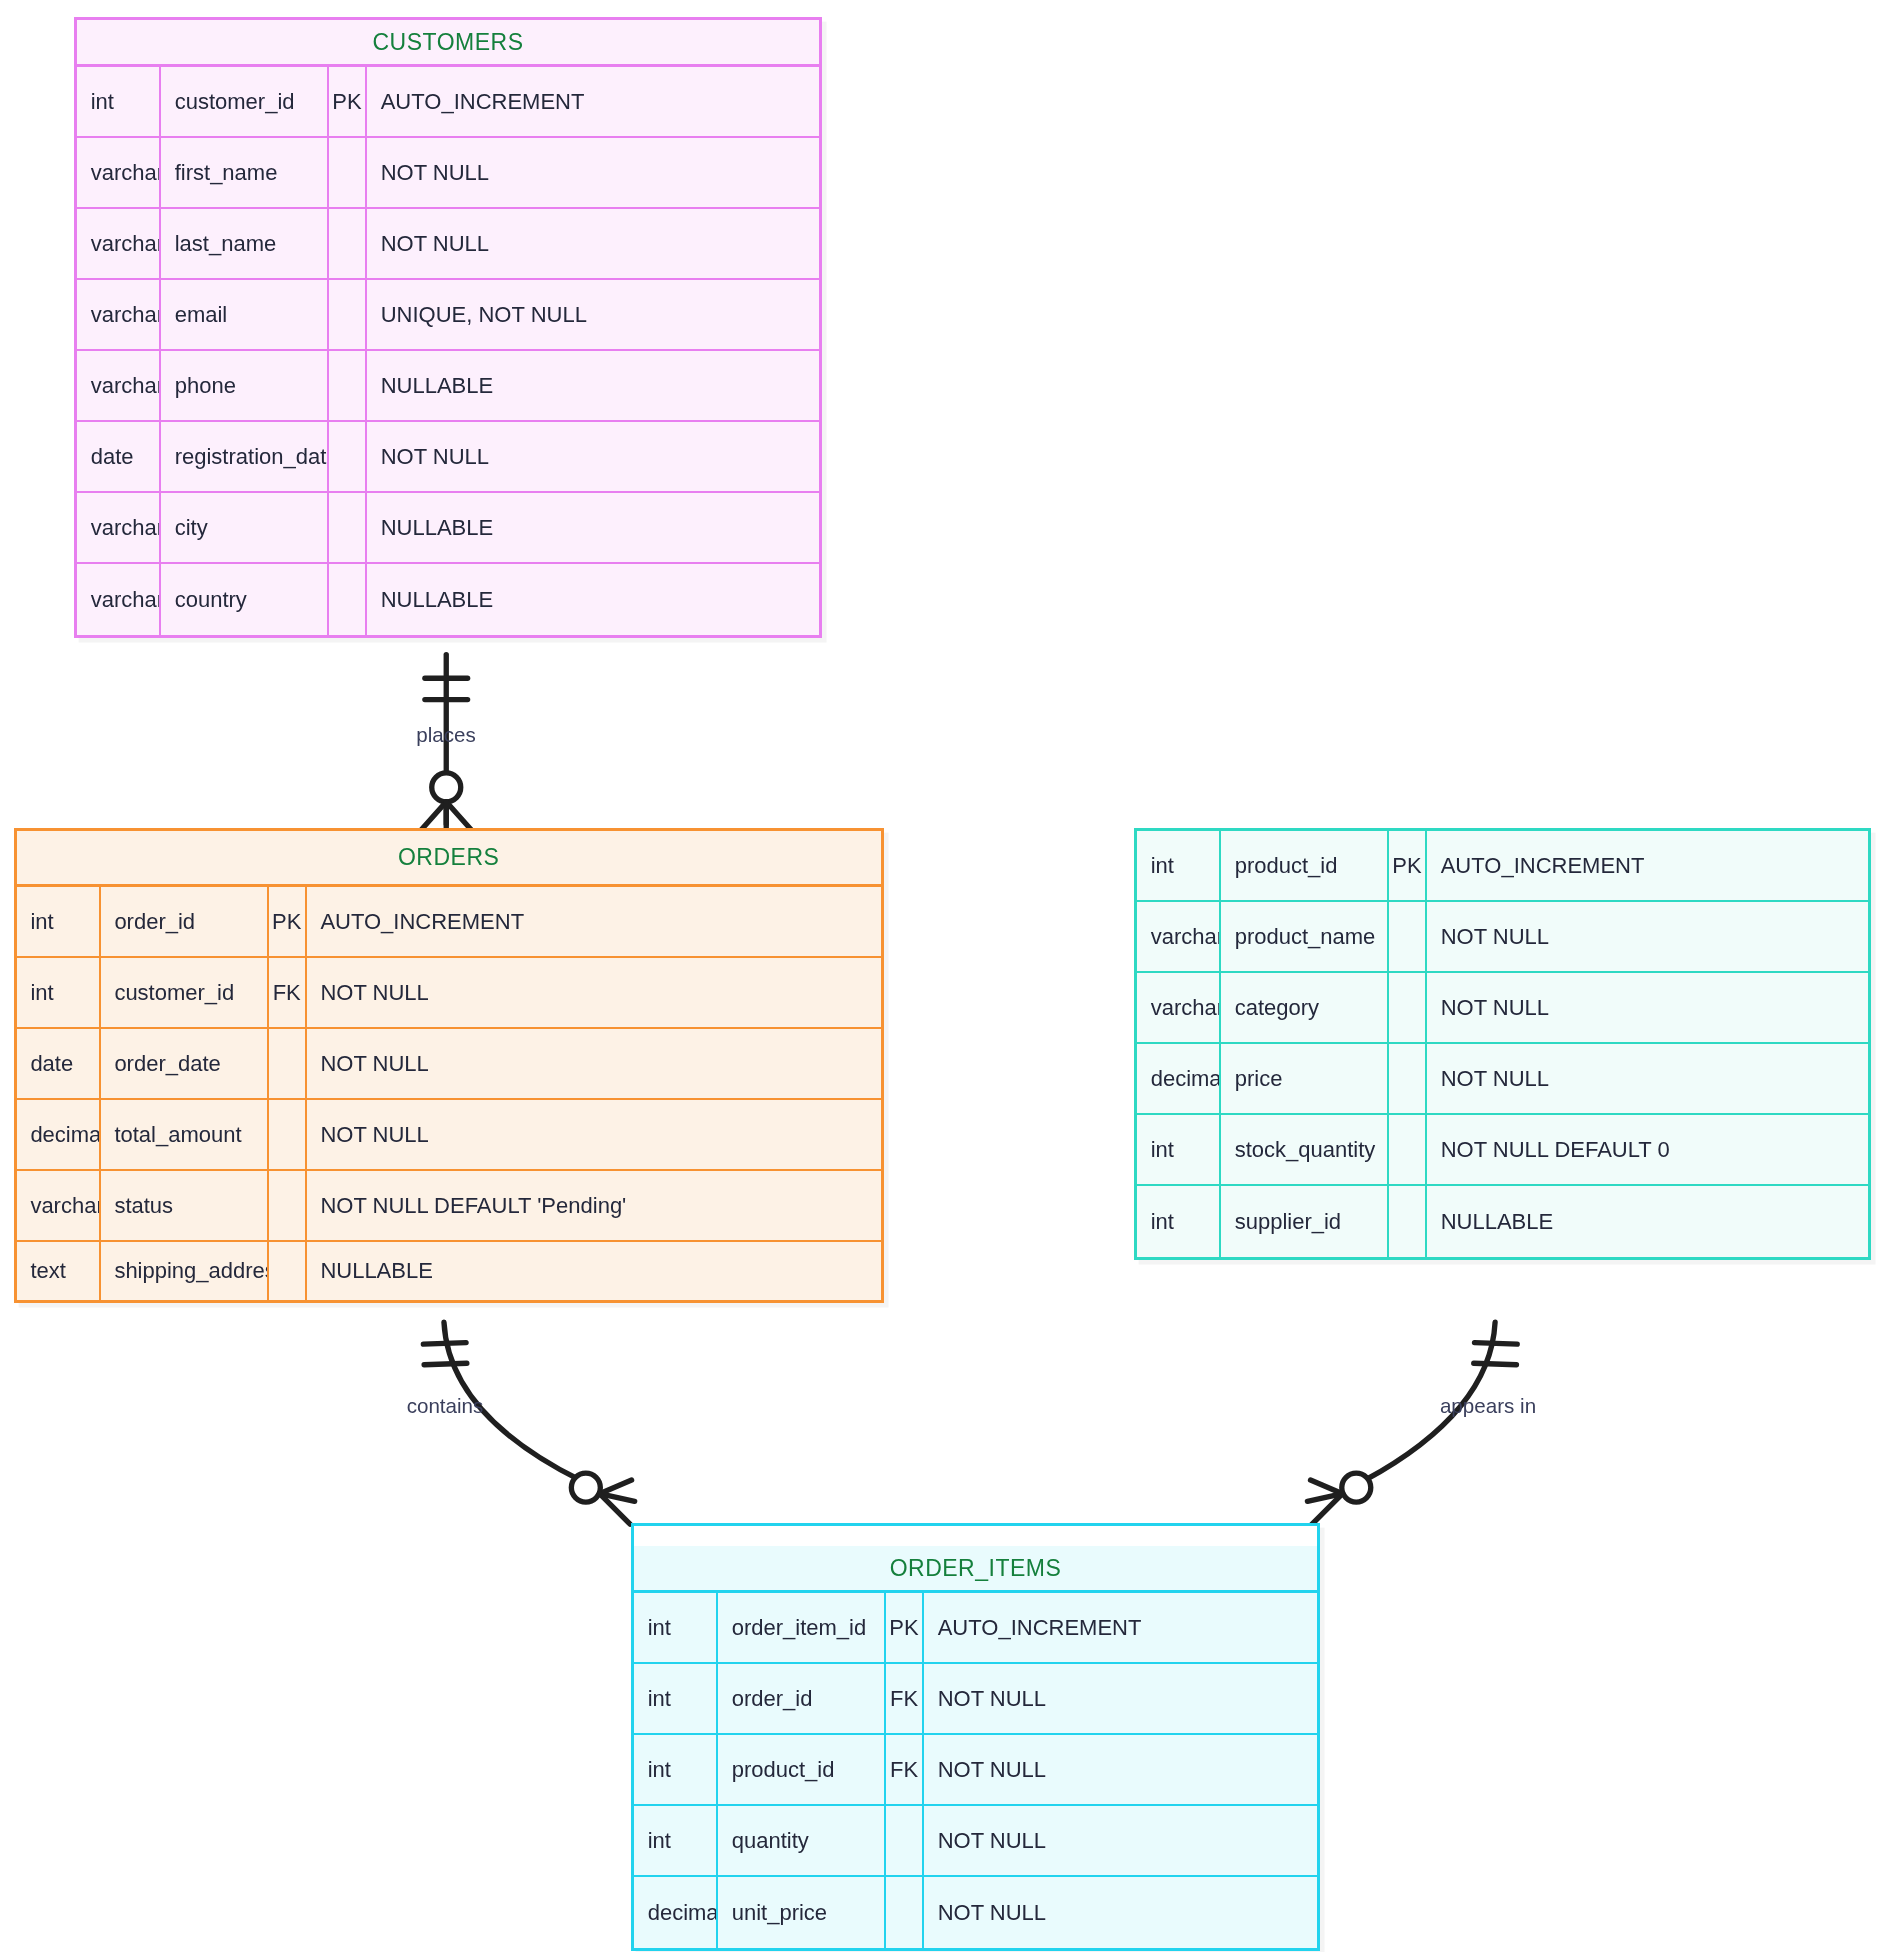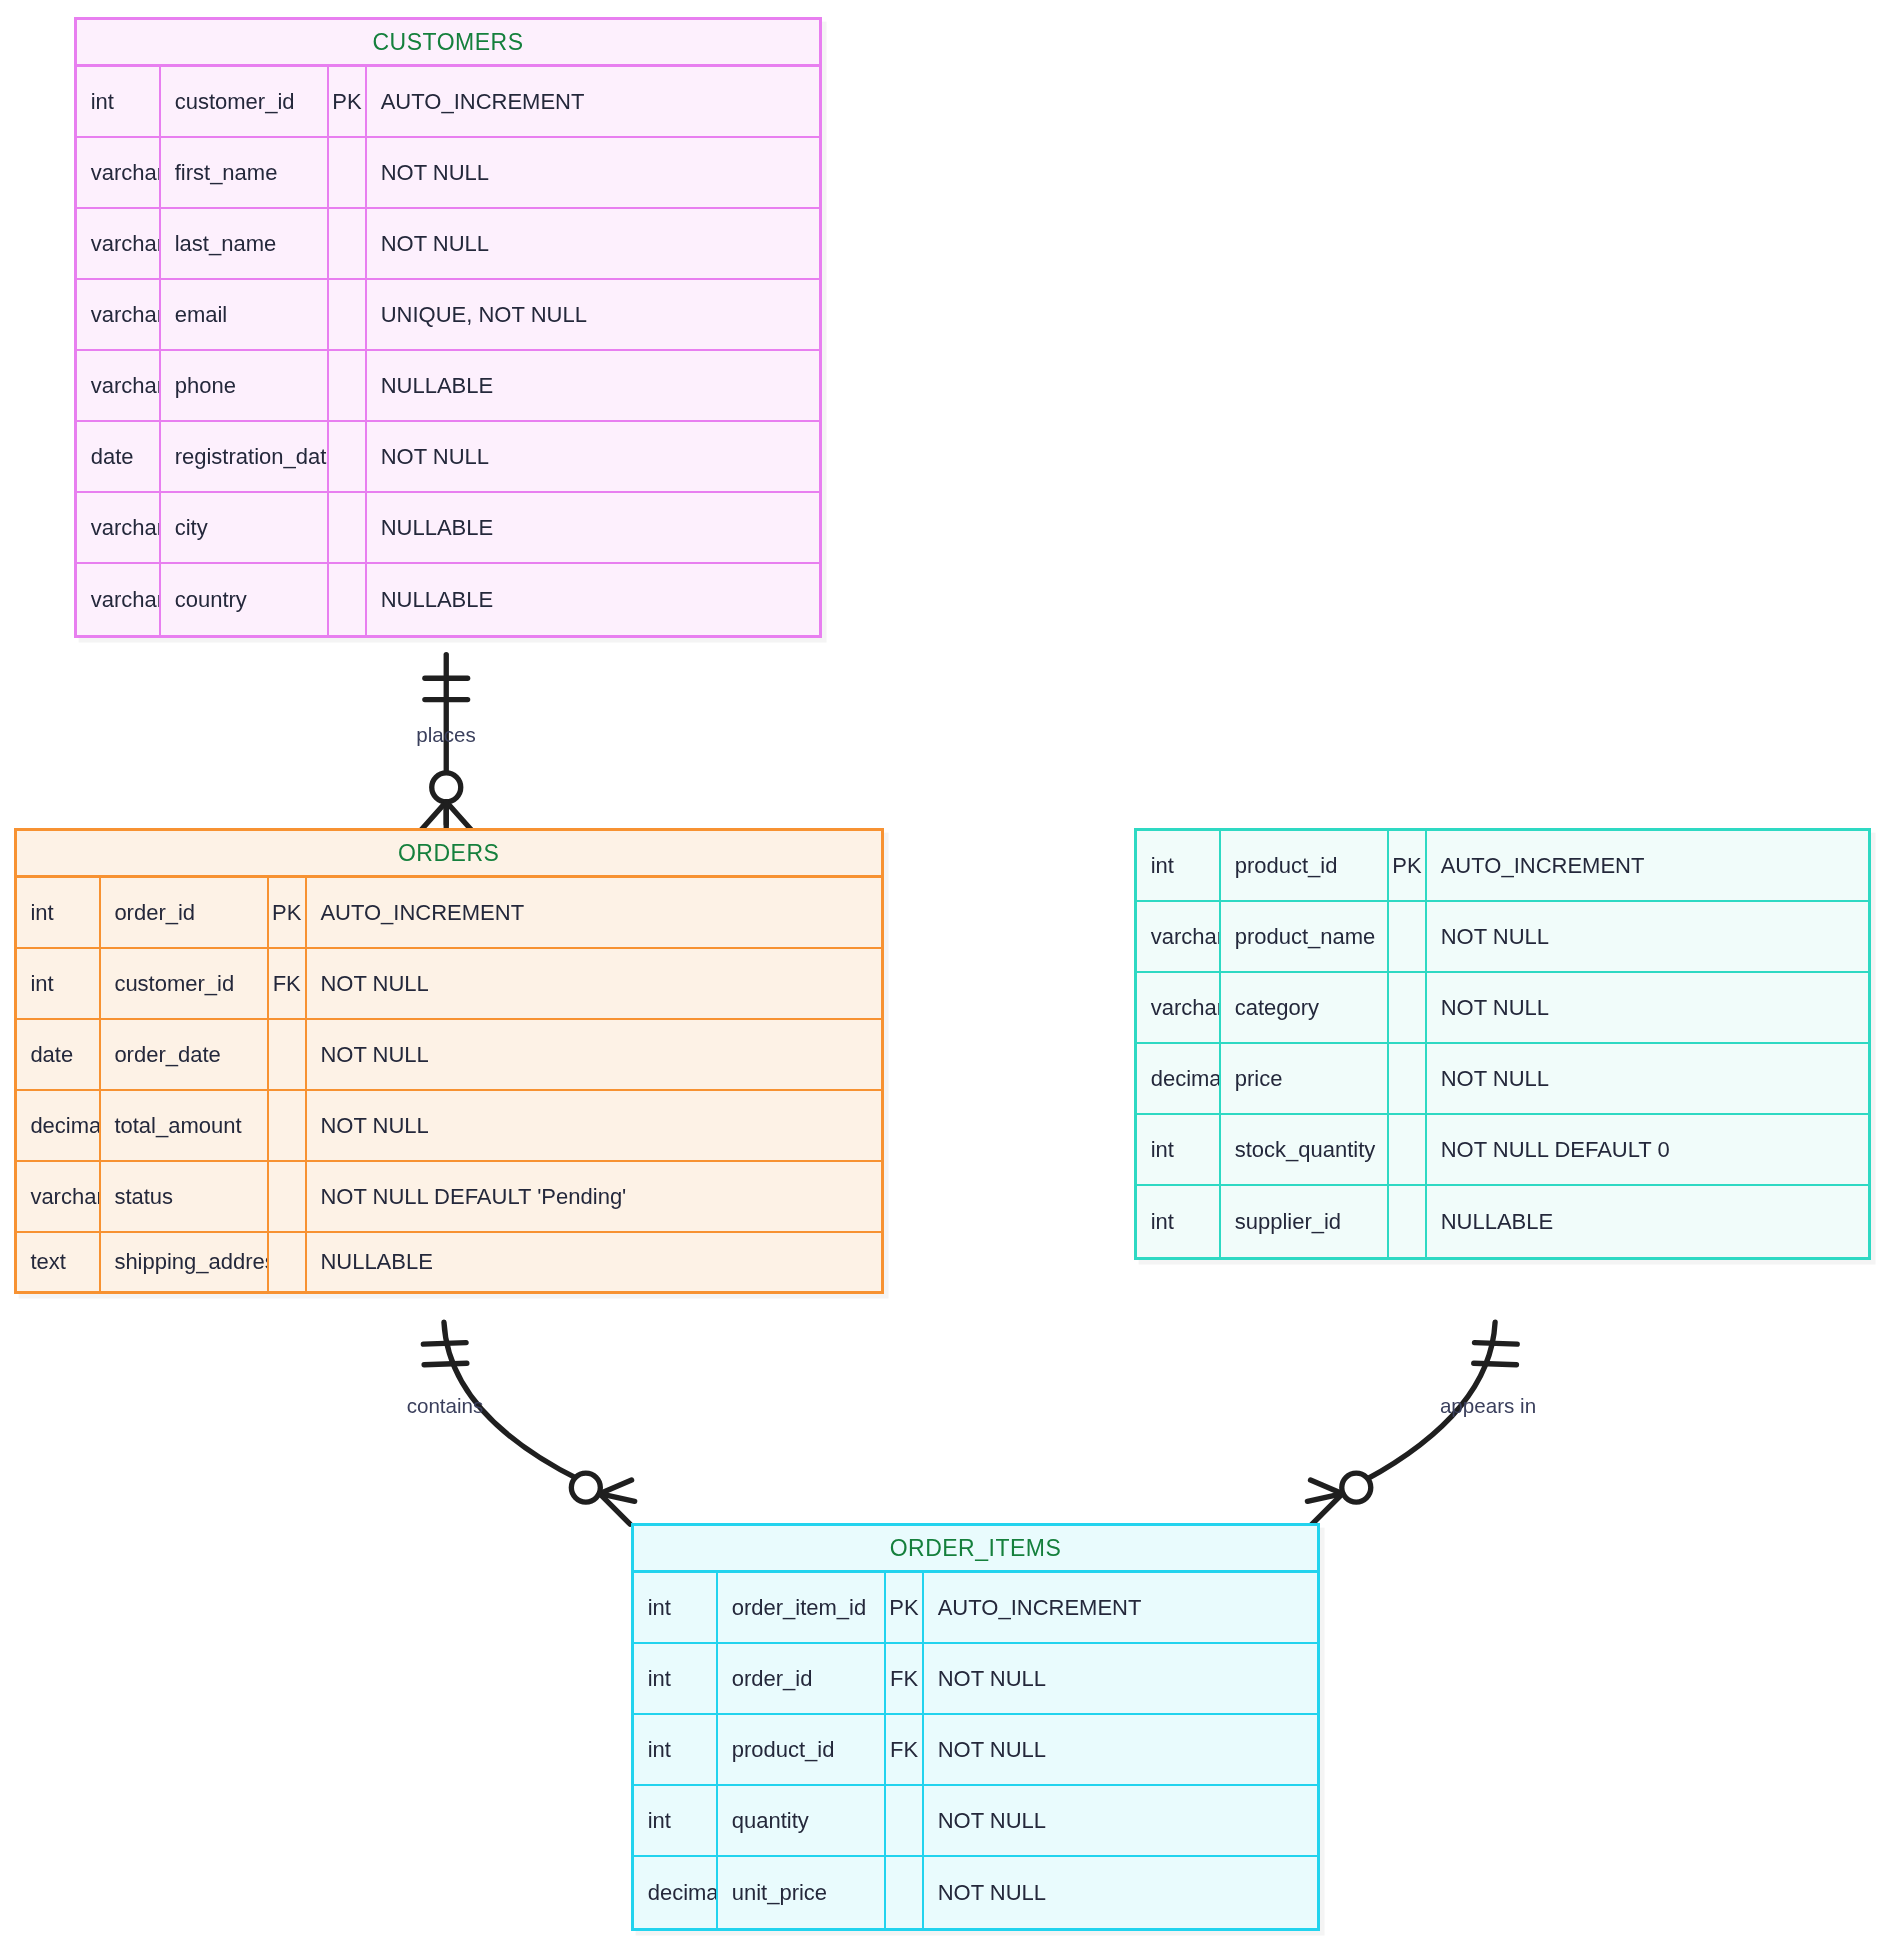--- a/index.html
+++ b/index.html
@@ -246,21 +246,21 @@
         <div class="er-cell c-type">varchar</div>
         <div class="er-cell c-name">country</div>
         <div class="er-cell c-key"></div>
         <div class="er-cell c-com">NULLABLE</div>
       </div>
 
     </div>
   </div>
 
   <div class="er-table t-orders" style="left:13.7px; top:828px; width:870px;">
-    <div class="er-title" style="height:47px;">ORDERS</div>
+    <div class="er-title" style="height:56px;">ORDERS</div>
     <div class="er-rows">
 
       <div class="er-row" style="height:71px;">
         <div class="er-cell c-type">int</div>
         <div class="er-cell c-name">order_id</div>
         <div class="er-cell c-key">PK</div>
         <div class="er-cell c-com">AUTO_INCREMENT</div>
       </div>
 
       <div class="er-row" style="height:71px;">
@@ -343,21 +343,21 @@
         <div class="er-cell c-type">int</div>
         <div class="er-cell c-name">supplier_id</div>
         <div class="er-cell c-key"></div>
         <div class="er-cell c-com">NULLABLE</div>
       </div>
 
     </div>
   </div>
 
   <div class="er-table t-order-items" style="left:631px; top:1523px; width:689px;">
-    <div class="er-title" style="height:47px;">ORDER_ITEMS</div>
+    <div class="er-title" style="height:47px;margin-top:20px;">ORDER_ITEMS</div>
     <div class="er-rows">
 
       <div class="er-row" style="height:71px;">
         <div class="er-cell c-type">int</div>
         <div class="er-cell c-name">order_item_id</div>
         <div class="er-cell c-key">PK</div>
         <div class="er-cell c-com">AUTO_INCREMENT</div>
       </div>
 
       <div class="er-row" style="height:71px;">

